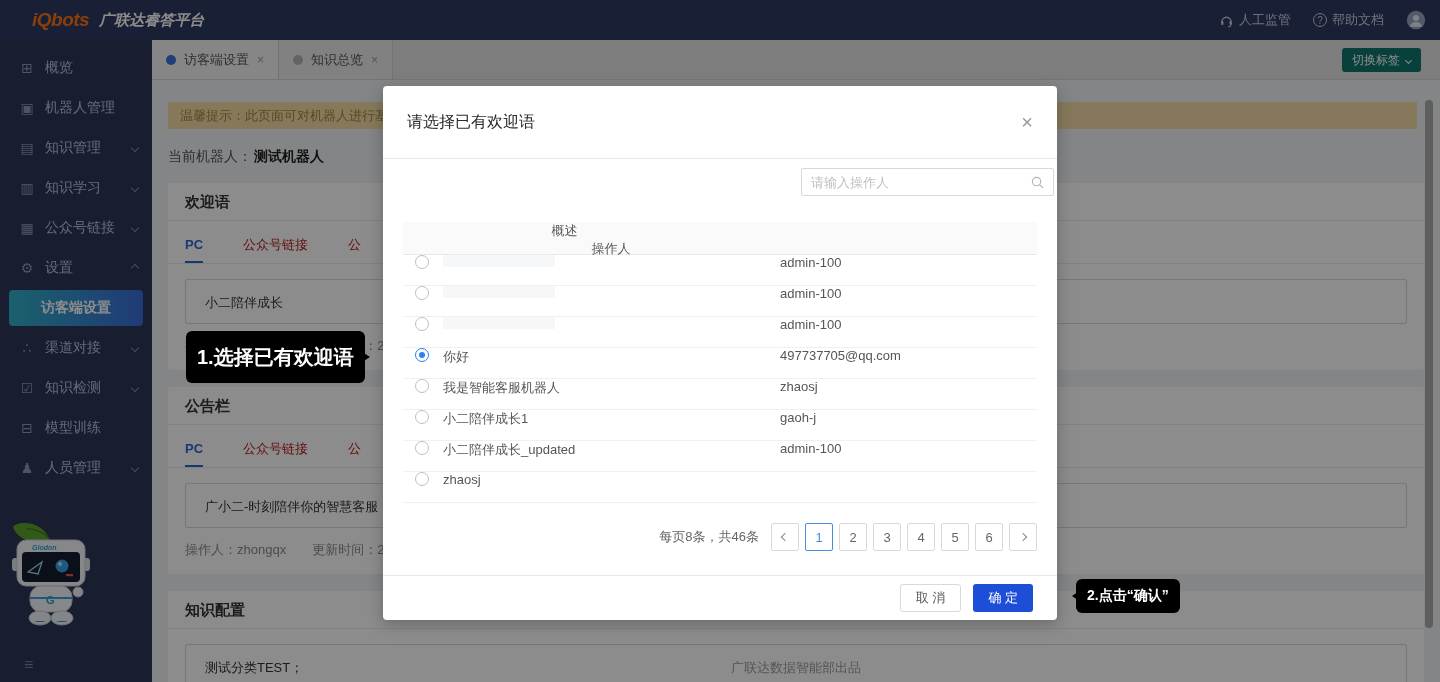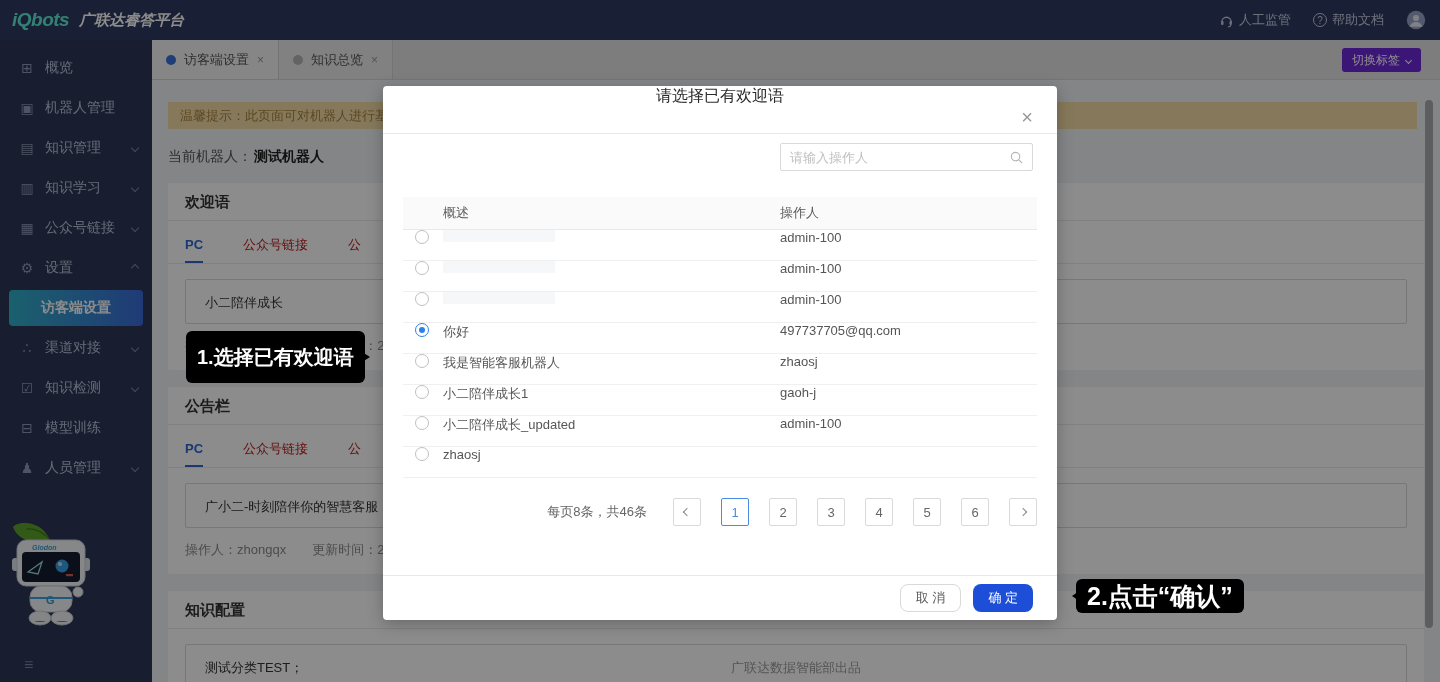--- a/index.html
+++ b/index.html
@@ -1,21 +1,21 @@
 <!DOCTYPE html>
 <html><head>
 <meta charset="utf-8">
 <style>
   * { margin:0; padding:0; box-sizing:border-box; }
   html,body { width:1440px; height:682px; font-family:"Liberation Sans","DejaVu Sans",sans-serif; }
   .canvas { position:relative; width:1440px; height:682px; overflow:hidden; background:#f0f2f5; }
 
   
   .header { position:absolute; left:0; top:0; width:1440px; height:40px; background:#2f3a60; display:flex; align-items:center; z-index:2; }
-  .logo { font-style:italic; font-weight:800; font-size:19px; color:#5eead4; margin-left:12px; letter-spacing:-0.5px; }
+  .logo { font-style:italic; font-weight:800; font-size:19px; color:#f97316; margin-left:32px; letter-spacing:-0.5px; }
   .brand { font-weight:700; font-size:15px; color:#fff; margin-left:10px;font-style:italic; }
   .header-right { margin-left:auto; display:flex; align-items:center; gap:22px; margin-right:14px; color:#c6cde0; font-size:13px; }
   .hlink { display:flex; align-items:center; gap:5px; cursor:pointer; }
   .q-circle { display:inline-flex; align-items:center; justify-content:center; width:14px; height:14px; border:1px solid #c6cde0; border-radius:50%; font-size:10px; }
   .avatar { width:20px; height:20px; }
 
   
   .sidebar { position:absolute; left:0; top:40px; width:152px; height:642px; background:#2d3556; z-index:2; }
   .side-list { list-style:none; padding-top:8px; }
   .side-item { height:40px; display:flex; align-items:center; padding:0 14px 0 18px; color:#b9c1d9; font-size:14px; cursor:pointer; }
@@ -34,21 +34,21 @@
   .collapse-btn { position:absolute; left:24px; bottom:8px; color:#7b84a4; font-size:16px; cursor:pointer; }
 
   
   .main { position:absolute; left:152px; top:40px; right:0; bottom:0; background:#f0f2f5; }
   .tabbar { height:40px; background:#e3e3e3; border-bottom:1px solid #d6d6d6; display:flex; align-items:stretch; position:relative; }
   .tabchip { display:flex; align-items:center; gap:8px; padding:0 14px; font-size:13px; color:#555; background:#ececec; border-right:1px solid #d2d2d2; cursor:pointer; }
   .tabchip.active { background:#f4f4f4; }
   .tabdot { width:10px; height:10px; border-radius:50%; background:#b5b5b5; }
   .tabchip.active .tabdot { background:#3a6fd8; }
   .tabx { color:#999; font-size:12px; cursor:pointer; }
-  .switch-btn { position:absolute; right:19px; top:8px; height:24px; padding:0 10px; background:#6d28d9; color:#fff; font-size:12px; border-radius:3px; display:flex; align-items:center; gap:6px; cursor:pointer; }
+  .switch-btn { position:absolute; right:19px; top:8px; height:24px; padding:0 10px; background:#0f766e; color:#fff; font-size:12px; border-radius:3px; display:flex; align-items:center; gap:6px; cursor:pointer; }
   .switch-btn .chev { width:5px; height:5px; }
 
   .content { padding:22px 16px 0 16px; }
   .notice { height:27px; background:#f5dda6; color:#a5833e; font-size:13px; line-height:27px; padding:0 12px; white-space:nowrap; overflow:hidden; width:1249px; }
   .robot-line { margin:19px 0 0 0; font-size:14px; color:#555; }
   .robot-line b { color:#222; margin-left:2px; }
 
   .panel { background:#fff; margin-top:17px; border-radius:2px; }
   .panel-title { height:38px; line-height:38px; padding:0 17px; font-size:15px; font-weight:700; color:#333; border-bottom:1px solid #ebebeb; }
   .ptabs { padding:14px 17px 0 17px; border-bottom:1px solid #ebebeb; }
@@ -59,51 +59,51 @@
   .meta .op { margin-right:26px; }
 
   .page-footer { position:absolute; left:0; right:0; bottom:5px; text-align:center; font-size:13px; color:#9a9a9a; }
   .scrollbar { position:absolute; right:7px; top:100px; width:8px; height:528px; background:#ababab; border-radius:4px; }
 
   
   .overlay { position:absolute; inset:0; background:rgba(0,0,0,0.45); z-index:10; }
 
   
   .modal { position:absolute; left:383px; top:86px; width:674px; height:534px; background:#fff; border-radius:4px; box-shadow:0 4px 16px rgba(0,0,0,0.25); z-index:20; }
-  .m-head { height:48px; display:flex; align-items:center; padding:0 24px; border-bottom:1px solid #e8e8e8; font-size:16px; color:#2b2b2b;flex-direction:column; }
+  .m-head { height:73px; display:flex; align-items:center; padding:0 24px; border-bottom:1px solid #e8e8e8; font-size:16px; color:#2b2b2b; }
   .m-close { margin-left:auto; color:#999; font-size:20px; line-height:1; cursor:pointer; }
-  .m-search { margin:9px 24px 0 auto; width:253px; height:28px; border:1px solid #d9d9d9; border-radius:2px; display:flex; align-items:center; }
+  .m-search { margin:9px 3px 0 auto; width:253px; height:28px; border:1px solid #d9d9d9; border-radius:2px; display:flex; align-items:center; }
   .m-search input { border:none; outline:none; flex:1; padding:0 9px; font-size:13px; color:#333; font-family:inherit; }
   .m-search input::placeholder { color:#bfbfbf; }
   .m-search svg { margin-right:8px; }
   .m-table { margin:26px 20px 0 20px; }
-  .thead { display:flex; align-items:center; height:33px; background:#fafafa; border-bottom:1px solid #e9e9e9; font-size:13px; color:#595959; }
+  .thead { display:flex; align-items:center; height:33px; background:#fafafa; border-bottom:1px solid #e9e9e9; font-size:13px; color:#595959;flex-direction:column; }
   .c-radio { width:40px; padding-left:12px; }
   .c-sum { width:337px; }
   .c-op { width:257px; }
   .trow { display:flex; align-items:flex-start; height:31px; border-bottom:1px solid #f0f0f0; font-size:13px; color:#555; cursor:pointer; }
   .radio { display:inline-block; width:14px; height:14px; border:1px solid #bfbfbf; border-radius:50%; background:#fff; position:relative; }
   .radio.sel { border-color:#2d7ff0; }
   .radio.sel::after { content:""; position:absolute; left:3px; top:3px; width:6px; height:6px; border-radius:50%; background:#2d7ff0; }
   .skeleton { display:inline-block; width:112px; height:12px; background:#f6f7f8; }
-  .pager { margin-top:20px; display:flex; align-items:center; justify-content:flex-end; gap:20px; }
+  .pager { margin-top:20px; display:flex; align-items:center; justify-content:flex-end; gap:6px; }
   .pg-info { font-size:13px; color:#666; margin-right:6px; }
   .pg-btn,.pg-num { width:28px; height:28px; border:1px solid #d9d9d9; border-radius:2px; background:#fff; display:flex; align-items:center; justify-content:center; font-size:13px; color:#666; cursor:pointer; }
   .pg-num.cur { border-color:#4a8be2; color:#4a8be2; }
   .pg-btn .chev { color:#888; }
   .m-foot { position:absolute; left:0; right:0; bottom:0; height:45px; border-top:1px solid #e8e8e8; display:flex; align-items:center; justify-content:flex-end; gap:12px; padding-right:24px; }
-  .btn { height:28px; padding:0 15px; border-radius:8px; font-size:13px; display:flex; align-items:center; cursor:pointer; }
+  .btn { height:28px; padding:0 15px; border-radius:3px; font-size:13px; display:flex; align-items:center; cursor:pointer; }
   .btn-cancel { border:1px solid #d9d9d9; background:#fff; color:#595959; }
   .btn-confirm { background:#1d4ed8; color:#fff; }
 
   
   .callout { position:absolute; z-index:30; background:#000; color:#fff; font-weight:700; border-radius:6px; display:flex; align-items:center; padding:0 11px; }
   .callout1 { left:186px; top:331px; height:52px; font-size:20px; }
   .callout1::after { content:""; position:absolute; right:-14px; top:50%; margin-top:-9px; border:9px solid transparent; border-left:14px solid #000; }
-  .callout2 { left:1076px; top:579px; height:34px; font-size:25px; }
+  .callout2 { left:1076px; top:579px; height:34px; font-size:14px; }
   .callout2::before { content:""; position:absolute; left:-13px; top:50%; margin-top:-9px; border:9px solid transparent; border-right:13px solid #000; }
 </style>
 </head>
 <body>
 
 <div class="canvas">
 
   <div class="header">
     <span class="logo">iQbots</span>
     <span class="brand">广联达睿答平台</span>

